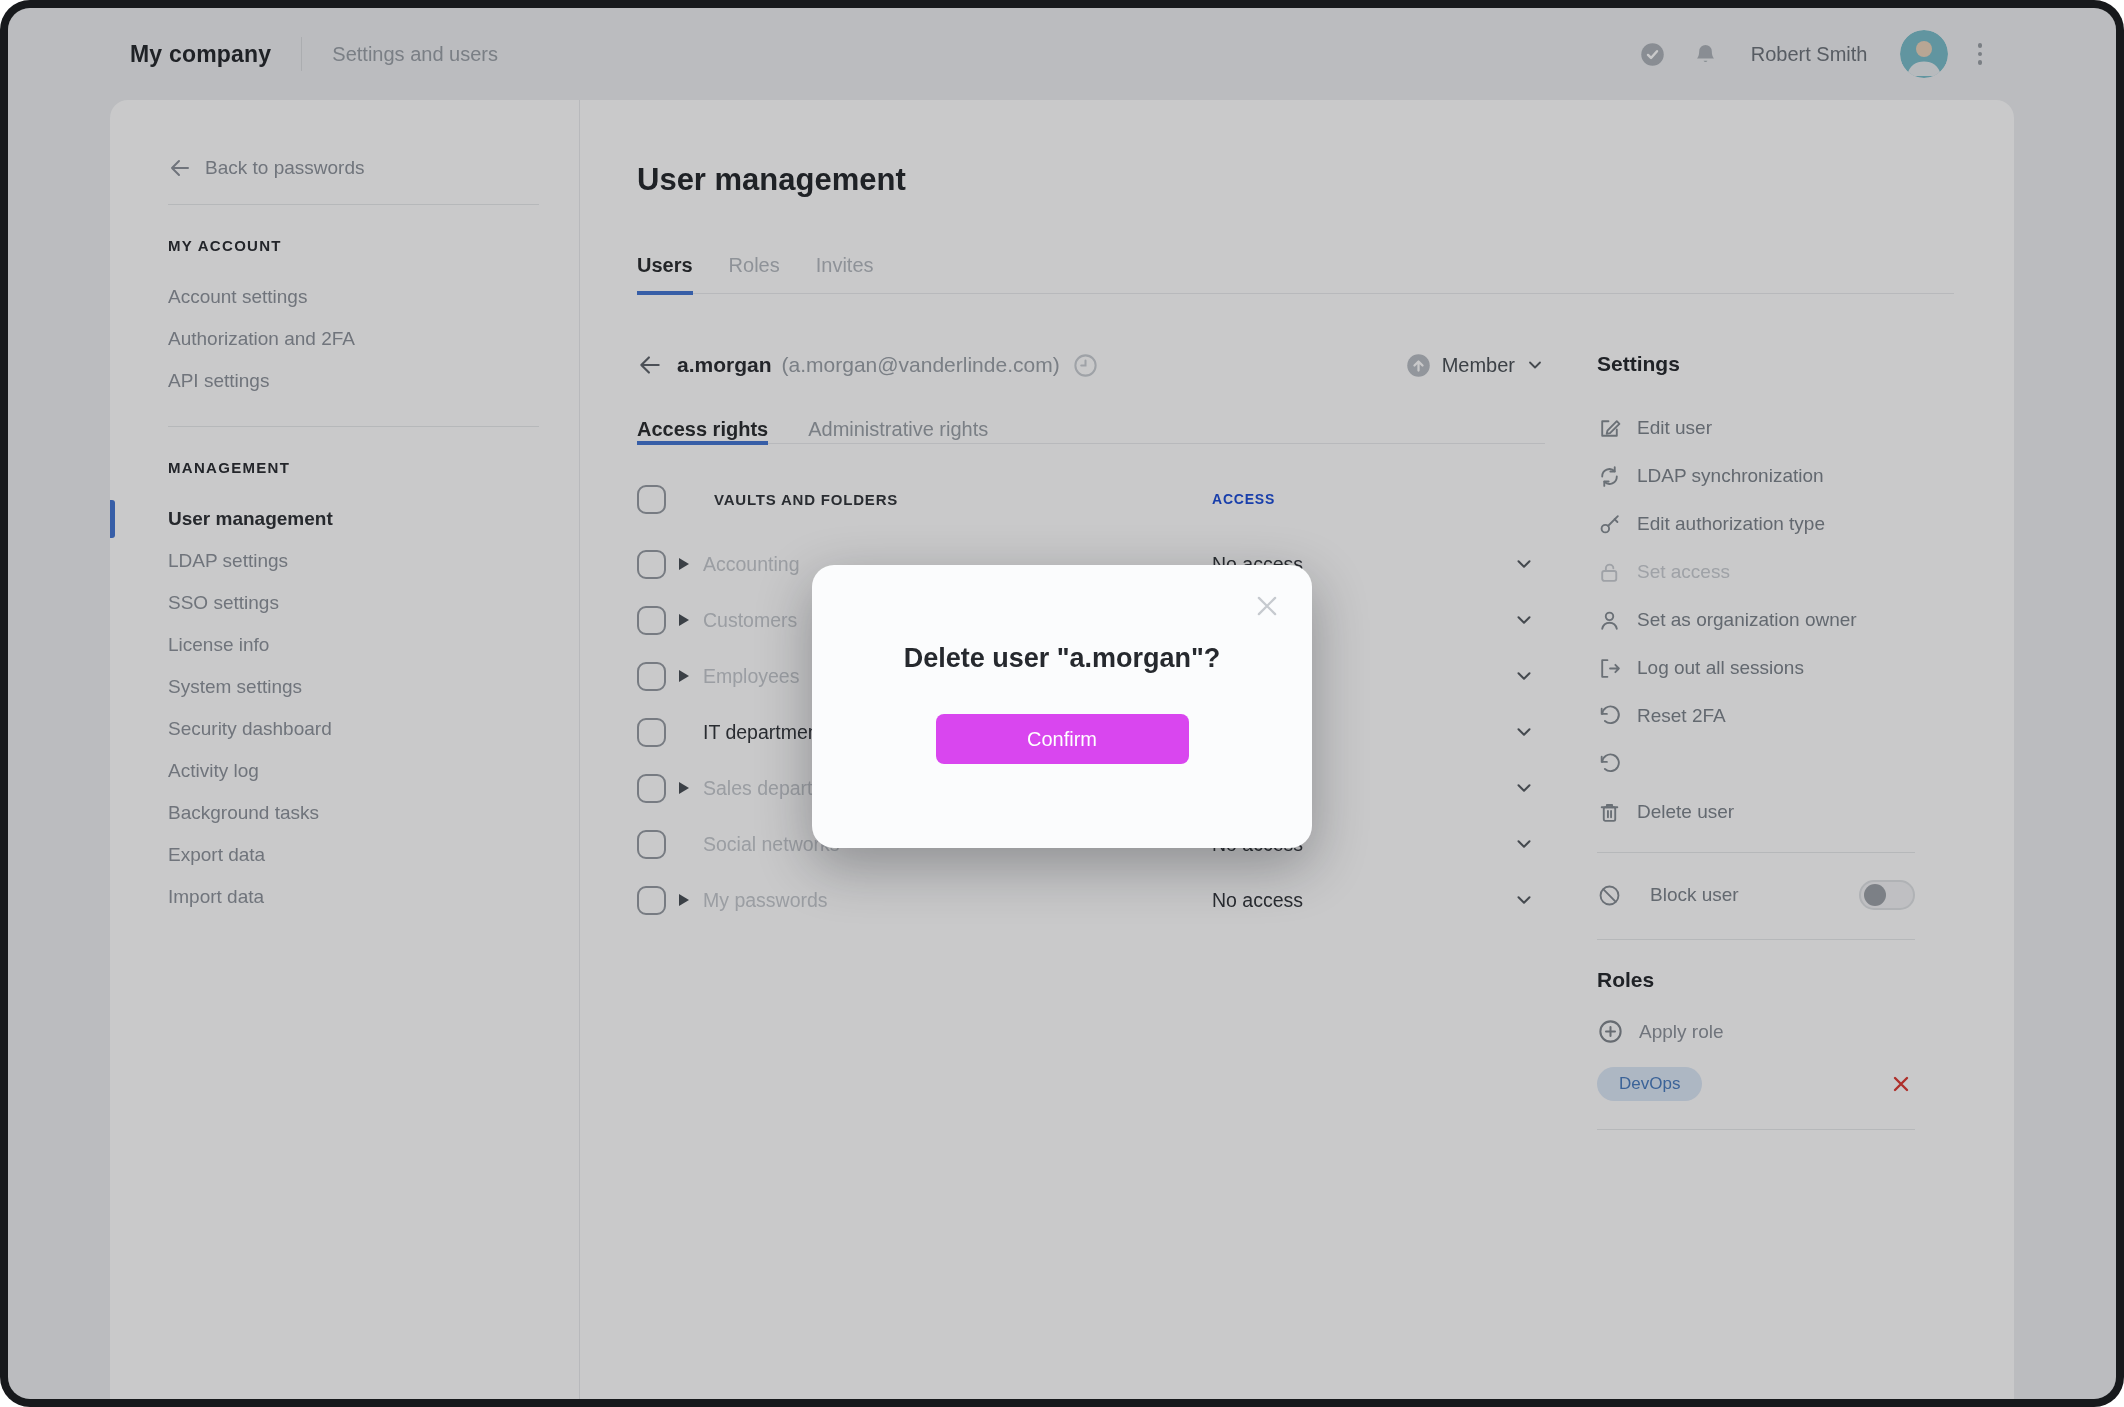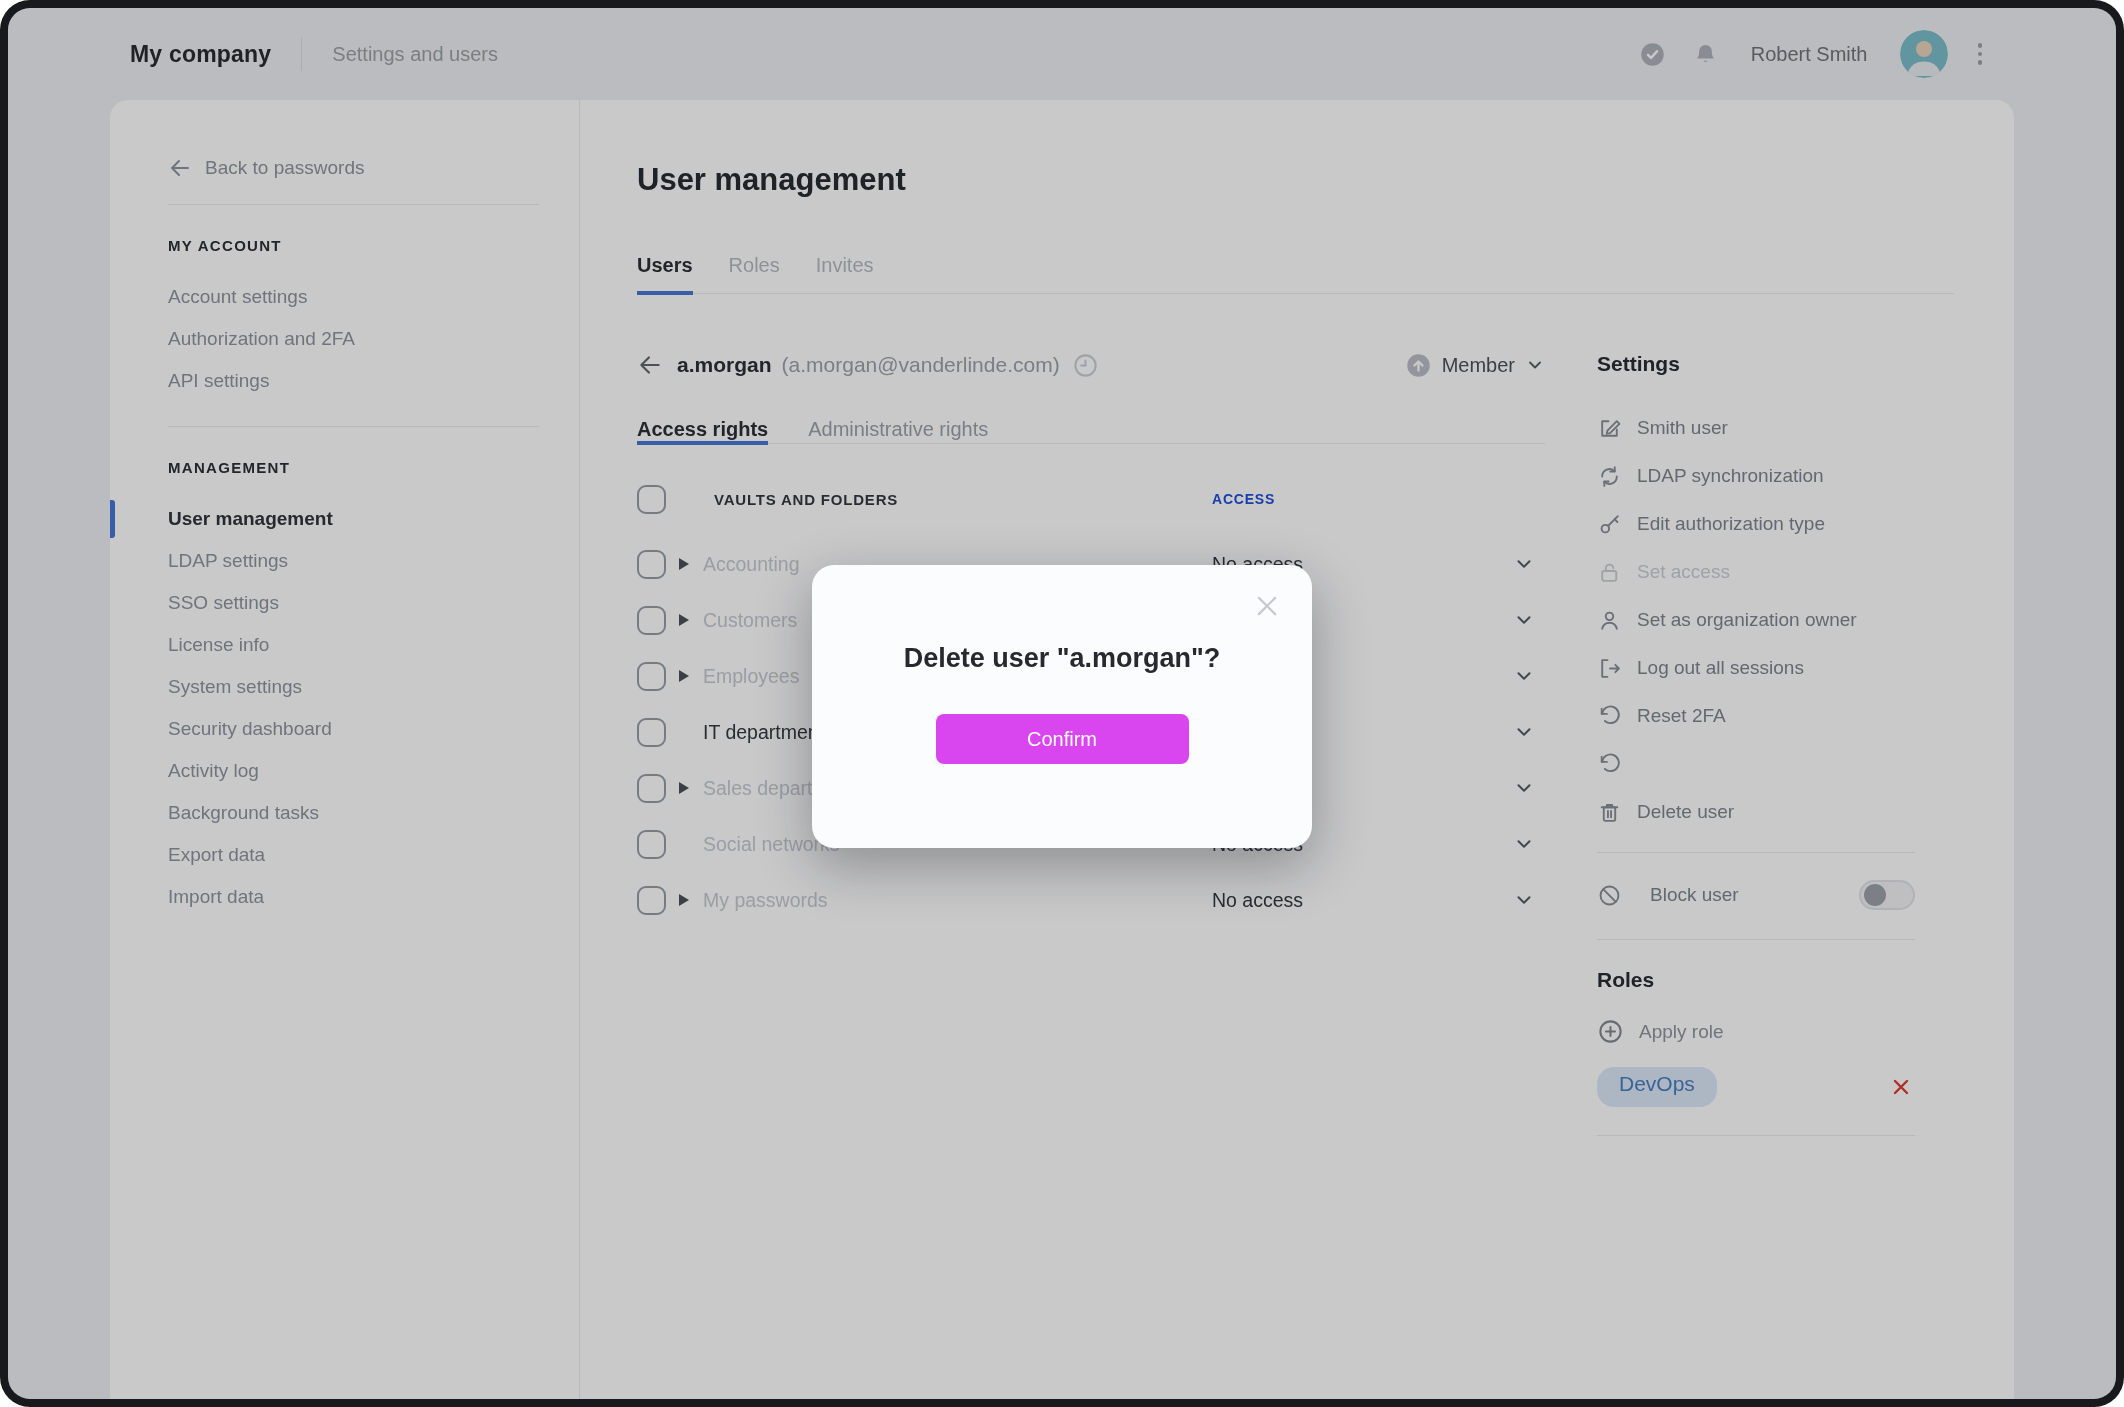--- a/index.html
+++ b/index.html
@@ -72,21 +72,21 @@
   .p-list li { min-height:48px; display:flex; align-items:center; gap:15px; font-size:19px; color:#7d848c; cursor:pointer; }
   .p-list li.disabled { color:#c9cdd2; cursor:default; }
   .p-list li .txt { line-height:26px; }
   .p-hr { border:none; border-top:1px solid #e7e9eb; margin:16px 0 0 0; }
   .block-row { margin-top:14px; height:56px; display:flex; align-items:center; gap:28px; font-size:19px; color:#7d848c; }
   .toggle { margin-left:auto; width:56px; height:30px; border:2px solid #dfe2e5; border-radius:15px; position:relative; cursor:pointer; background:#f2f3f5; }
   .toggle .knob { position:absolute; left:3px; top:2px; width:22px; height:22px; border-radius:50%; background:#9da2a8; }
   .roles-title { margin-top:28px; font-size:21px; font-weight:bold; color:#26292e; }
   .apply-row { margin-top:26px; display:flex; align-items:center; gap:15px; font-size:19px; color:#8d939b; cursor:pointer; }
   .chip-row { margin-top:22px; display:flex; align-items:center; justify-content:space-between; }
-  .chip { height:40px; line-height:34px; padding:0 22px; background:#dce8f7; color:#4a7dbf; font-size:21px; border-radius:17px; }
+  .chip { height:34px; line-height:34px; padding:0 22px; background:#dce8f7; color:#4a7dbf; font-size:17px; border-radius:17px; }
   .chip-x { cursor:pointer; display:flex; padding:2px; }
 
   
   .overlay { position:absolute; inset:0; background:rgba(8,10,13,0.22); z-index:50; }
   .modal { position:absolute; left:804px; top:557px; width:500px; height:283px; background:#fbfcfd;
            border-radius:22px; z-index:60; box-shadow:0 18px 55px rgba(15,18,25,.32); }
   .modal-close { position:absolute; right:30px; top:26px; cursor:pointer; display:flex; }
   .modal-title { margin-top:78px; text-align:center; font-size:27px; font-weight:bold; color:#26292e; }
   .confirm-btn { display:block; margin:40px auto 0; width:253px; height:50px; border:none; border-radius:8px;
                  background:#d946ef; color:#ffffff; font-size:20px; font-family:inherit; cursor:pointer; }
@@ -303,21 +303,21 @@
         </div>
 
         <div class="panel">
           <div class="panel-title">Settings</div>
           <ul class="p-list">
             <li>
               <svg width="25" height="25" viewBox="0 0 24 24" fill="none" stroke="#868d94" stroke-width="1.8" stroke-linecap="round" stroke-linejoin="round">
                   <path d="M11 5H5v14h14v-6"></path>
                   <path d="M10 14l9-9 2.5 2.5-9 9-3.2.7z"></path>
                 </svg>
-              <span class="txt">Smith user</span>
+              <span class="txt">Edit user</span>
             </li>
             <li>
               <svg width="25" height="25" viewBox="0 0 24 24" fill="none" stroke="#868d94" stroke-width="1.8" stroke-linecap="round" stroke-linejoin="round">
                   <path d="M5 12a7 7 0 0 1 12-5"></path>
                   <path d="M17 3v4.2h-4.2"></path>
                   <path d="M19 12a7 7 0 0 1-12 5"></path>
                   <path d="M7 21v-4.2h4.2"></path>
                 </svg>
               <span class="txt">LDAP synchronization</span>
             </li>

